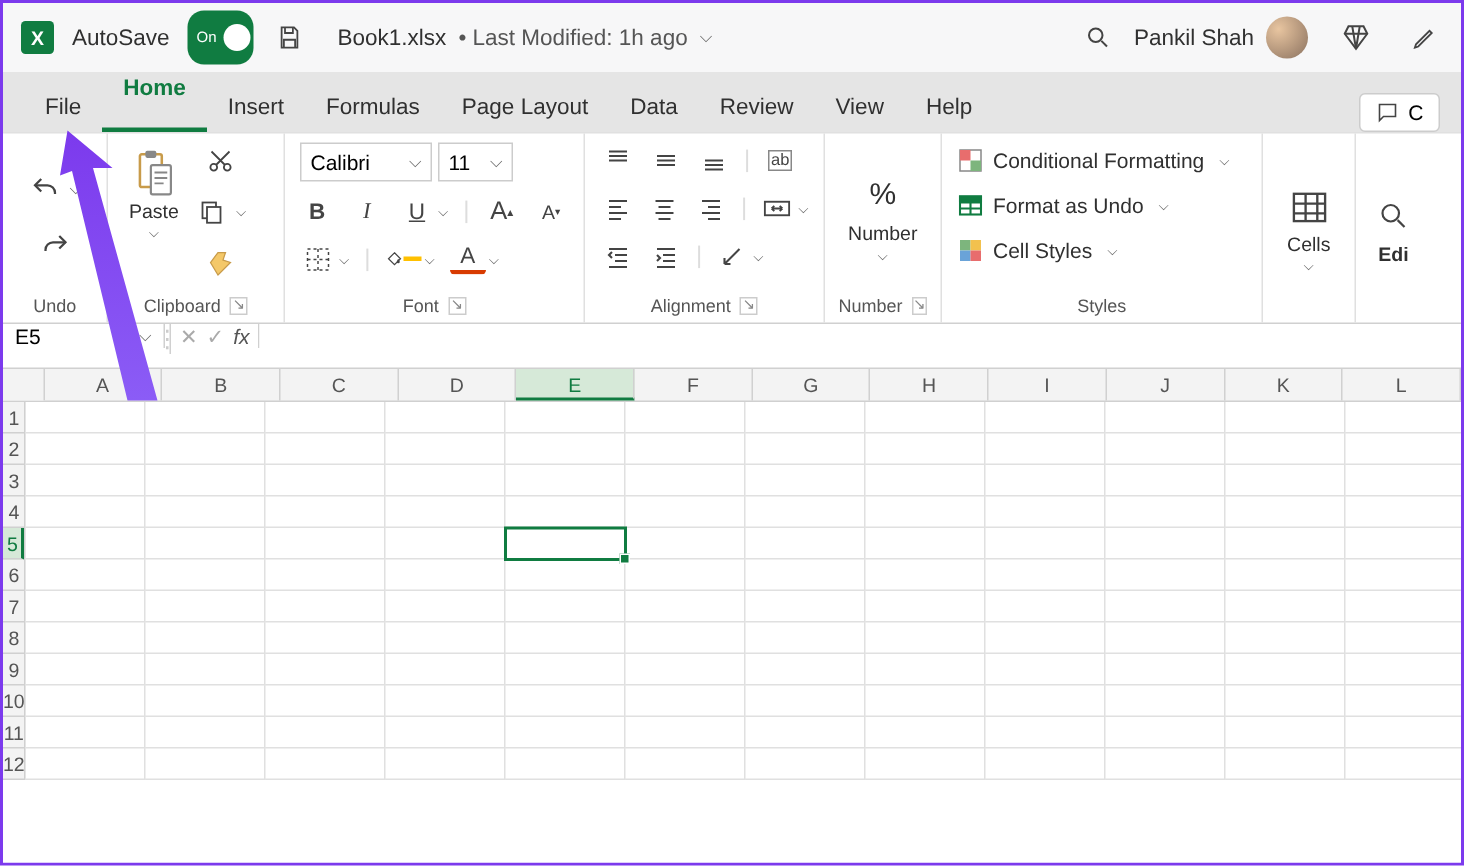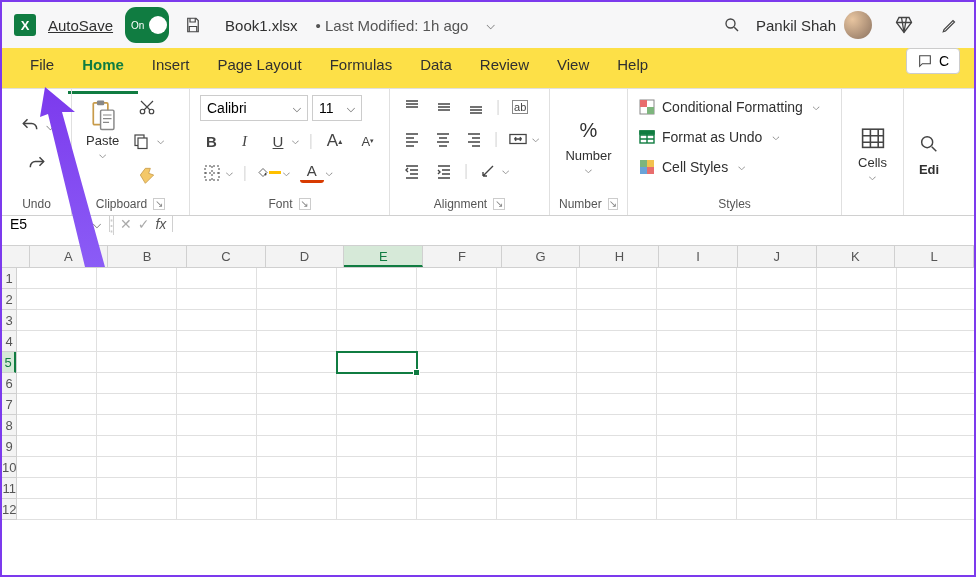--- a/index.html
+++ b/index.html
@@ -1,53 +1,53 @@
 <!DOCTYPE html>
 <html><head>
 <meta charset="utf-8">
 <style>
 * { box-sizing: border-box; margin: 0; padding: 0; font-family: "Segoe UI", sans-serif; }
 body { width: 976px; height: 577px; border: 2px solid #7c3aed; background: #fff; overflow: hidden; position: relative; }
 
 
 .titlebar { height: 46px; background: #f7f7f8; display: flex; align-items: center; padding: 0 12px; gap: 12px; color: #303030; }
 .app-icon { width: 22px; height: 22px; background: #107c41; color: #fff; display: flex; align-items: center; justify-content: center; font-weight: 700; font-size: 13px; border-radius: 3px; }
-.autosave { font-size: 15px; color: #303030; text-decoration: underline; }
+.autosave { font-size: 15px; color: #303030; }
 .toggle { width: 44px; height: 36px; background: #107c41; border-radius: 11px; position: relative; display: flex; align-items: center; }
 .toggle .txt { color: #fff; font-size: 10px; margin-left: 6px; }
 .toggle .knob { position: absolute; right: 2px; width: 18px; height: 18px; background: #fff; border-radius: 50%; }
 .save-icon { width: 20px; height: 20px; color: #444; display:flex; align-items:center; justify-content:center;}
-.doc-title { font-size: 15px; color: #303030; display: flex; align-items: center; gap: 18px; margin-left: 8px;}
+.doc-title { font-size: 15px; color: #303030; display: flex; align-items: center; gap: 8px; margin-left: 8px;}
 .doc-title .sub { color: #555; }
 .chev { font-size: 11px; color: #666; }
 .spacer { flex: 1; }
 .user { display: flex; align-items: center; gap: 8px; font-size: 15px; color: #303030; margin-right: 8px;}
 .avatar { width: 28px; height: 28px; border-radius: 50%; background: radial-gradient(circle at 30% 30%, #e8c5a0, #8a715f); }
 
 
-.tabs { height: 40px; background: #fde047; display: flex; align-items: flex-start; padding: 0 14px; gap: 0; border-bottom: 0; }
+.tabs { height: 40px; background: #e5e5e5; display: flex; align-items: flex-end; padding: 0 14px; gap: 0; border-bottom: 0; }
 .tab { padding: 8px 14px; font-size: 15px; color: #303030; cursor: pointer; }
 .tab.active { border-bottom: 3px solid #107c41; color: #107c41; font-weight: 600; padding-bottom: 18px;}
 .comments-btn { margin-left: auto; display: flex; align-items: center; gap: 6px; padding: 4px 10px; border: 1px solid #ccc; border-radius: 4px; font-size: 14px; background: #fff; }
 
 
 .ribbon { height: 128px; background: #fff; border-top: 1px solid #e0e0e0; border-bottom: 1px solid #d0d0d0; display: flex; }
 .group { border-right: 1px solid #e0e0e0; display: flex; flex-direction: column; padding: 6px 10px 2px; }
 .group-body { flex: 1; display: flex; align-items: flex-start; gap: 6px; }
 .group-label { text-align: center; font-size: 12px; color: #555; padding: 2px 0; display: flex; justify-content: center; align-items: center; gap: 6px;}
 .launcher { font-size: 10px; color: #888; border: 1px solid #ccc; width: 12px; height: 12px; display: inline-flex; align-items: center; justify-content: center; line-height: 1;}
 .vbtn { display: flex; flex-direction: column; align-items: center; gap: 2px; padding: 4px; font-size: 13px; color: #303030; cursor: pointer; }
 .vbtn .ico { width: 32px; height: 32px; display: flex; align-items: center; justify-content: center; }
 .vbtn .arr { font-size: 9px; color: #666; }
 .col { display: flex; flex-direction: column; gap: 6px; align-items: center; }
 .row { display: flex; gap: 4px; align-items: center; }
 .smbtn { width: 24px; height: 24px; display: flex; align-items: center; justify-content: center; color: #444; cursor: pointer; border-radius: 3px; font-size: 15px;}
 .dropdown { height: 26px; border: 1px solid #ccc; background: #fff; display: flex; align-items: center; padding: 0 6px; font-size: 14px; gap: 6px; cursor: pointer; }
 .dropdown .chev { margin-left: auto; }
-.font-name { width: 108px; }
+.font-name { width: 88px; }
 .font-size { width: 50px; }
 .style-item { display: flex; align-items: center; gap: 6px; font-size: 14px; color: #303030; padding: 3px 0; cursor: pointer;}
 .style-item .ico { width: 18px; height: 18px; display: flex; align-items: center; justify-content: center; color:#107c41;}
 
 
 .formula-bar { height: 30px; border-bottom: 1px solid #d0d0d0; display: flex; align-items: flex-start; }
 .name-box { width: 108px; border-right: 1px solid #d0d0d0; display: flex; align-items: center; padding: 0 8px; font-size: 14px; gap: 6px;}
 .name-box .chev { margin-left: auto; }
 .fx-btns { display: flex; align-items: center; border-right: 1px solid #d0d0d0; padding: 0 6px; gap: 6px; color: #aaa; font-size: 14px;}
 .fx-input { flex: 1; padding: 0 8px; font-size: 14px; border: none; outline: none; }
@@ -117,22 +117,22 @@
     <svg width="18" height="18" viewBox="0 0 24 24" fill="none" stroke="#444" stroke-width="1.6">
         <path d="M3 21l3-1 12-12-2-2L4 18z"></path>
       </svg>
   </div>
 </div>
 
 <div class="tabs">
   <div class="tab">File</div>
   <div class="tab active">Home</div>
   <div class="tab">Insert</div>
+  <div class="tab">Formulas</div>
   <div class="tab">Page Layout</div>
-  <div class="tab">Formulas</div>
   <div class="tab">Data</div>
   <div class="tab">Review</div>
   <div class="tab">View</div>
   <div class="tab">Help</div>
   <div class="comments-btn">
     <svg width="16" height="16" viewBox="0 0 24 24" fill="none" stroke="#444" stroke-width="1.6">
         <path d="M4 4h16v12H8l-4 4z"></path>
       </svg>
     <span>C</span>
   </div>

